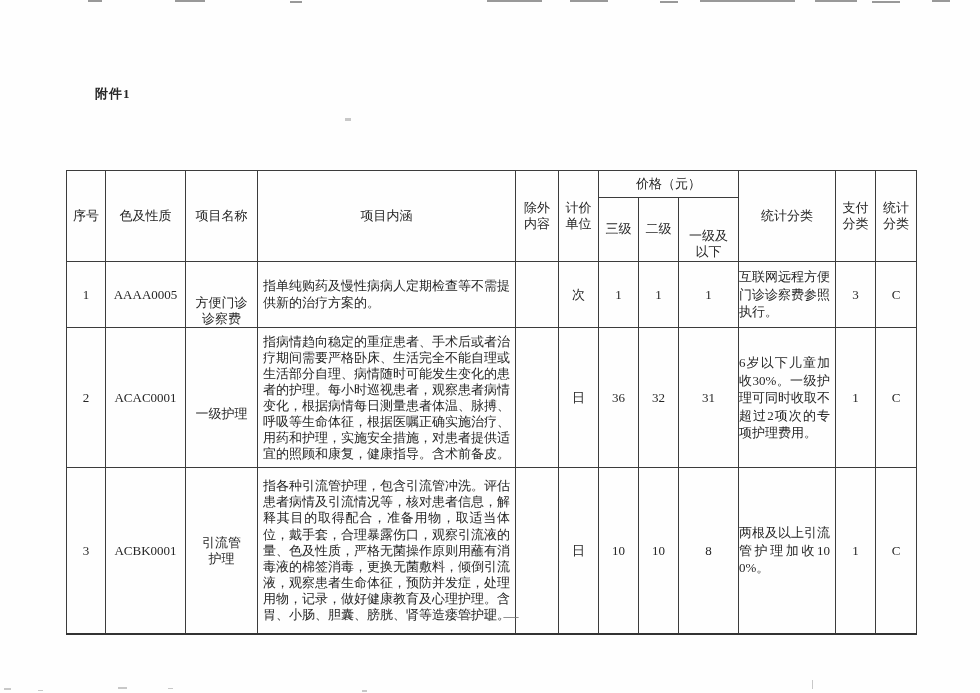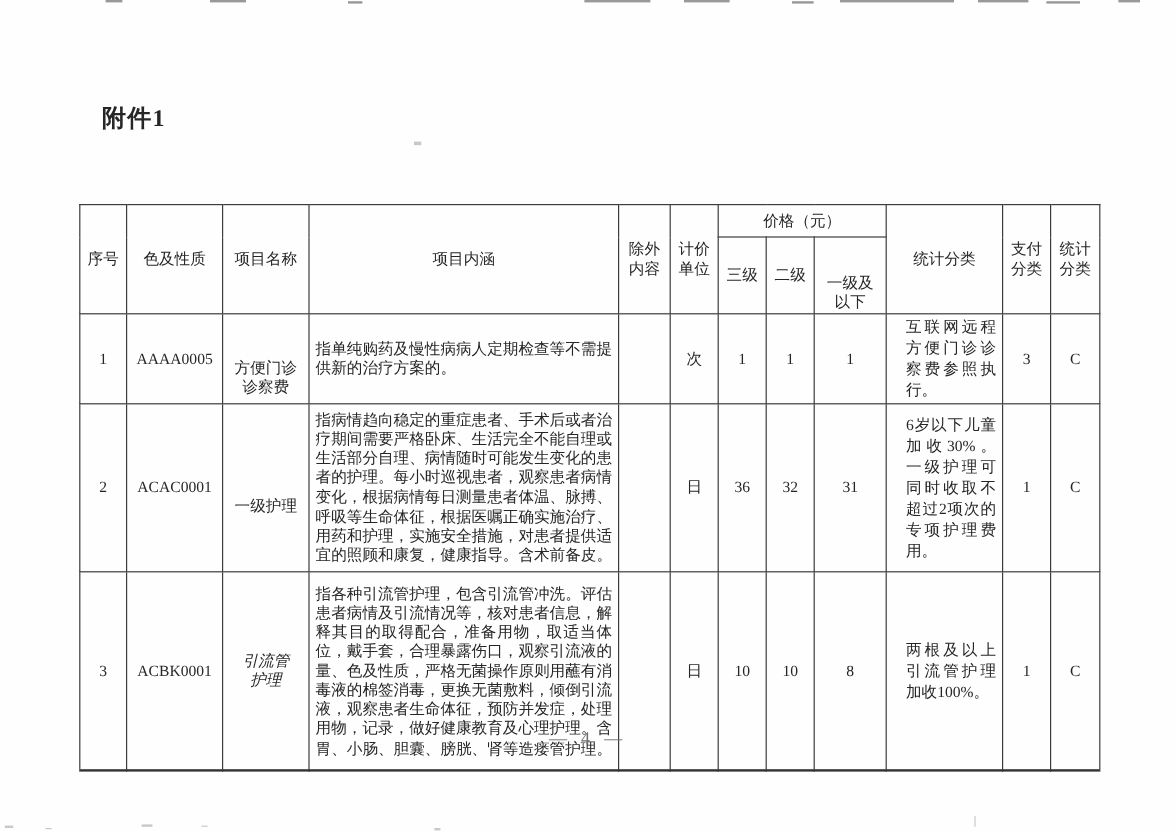--- a/index.html
+++ b/index.html
@@ -7,23 +7,23 @@
     position: relative;
     width: 980px;
     height: 693px;
     background: #fefefe;
     overflow: hidden;
     font-family: "Liberation Serif", "DejaVu Serif", serif;
     color: #262626;
   }
   .attachment {
     position: absolute;
-    left: 85px;
+    left: 95px;
     top: 85px;
-    font-size: 20px;
+    font-size: 13px;
     font-weight: bold;
     letter-spacing: 1px;
   }
   .doc-title {
     position: absolute;
     left: 0;
     top: 127px;
     width: 100%;
     text-align: center;
     font-size: 23px;
@@ -57,22 +57,22 @@
   tr.h2 { height: 31px; }
   tr.r0 { height: 57px; }
   tr.r1 { height: 140px; }
   tr.r2 { height: 166px; }
   td.cell-content, td.cell-note {
     text-align: justify;
     text-align-last: left;
     padding: 2px 5px;
   }
   td.cell-content { line-height: 1.24; }
-  td.cell-note { line-height: 1.35; padding-left: 16px; }
-  .w3 { display: inline-block; max-width: 3.1em; font-style: italic; }
+  td.cell-note { line-height: 1.35; padding-left: 0; }
+  .w3 { display: inline-block; max-width: 3.1em; }
   .w4 { display: inline-block; max-width: 4.2em; margin-top: 32px; }
   .wrap-narrow { display: inline-block; max-width: 3.3em; margin-top: 29px; }
   .footer-page {
     position: absolute;
     left: 0;
     top: 608px;
     width: 100%;
     text-align: center;
     font-size: 15px;
     color: #6e6e6e;

